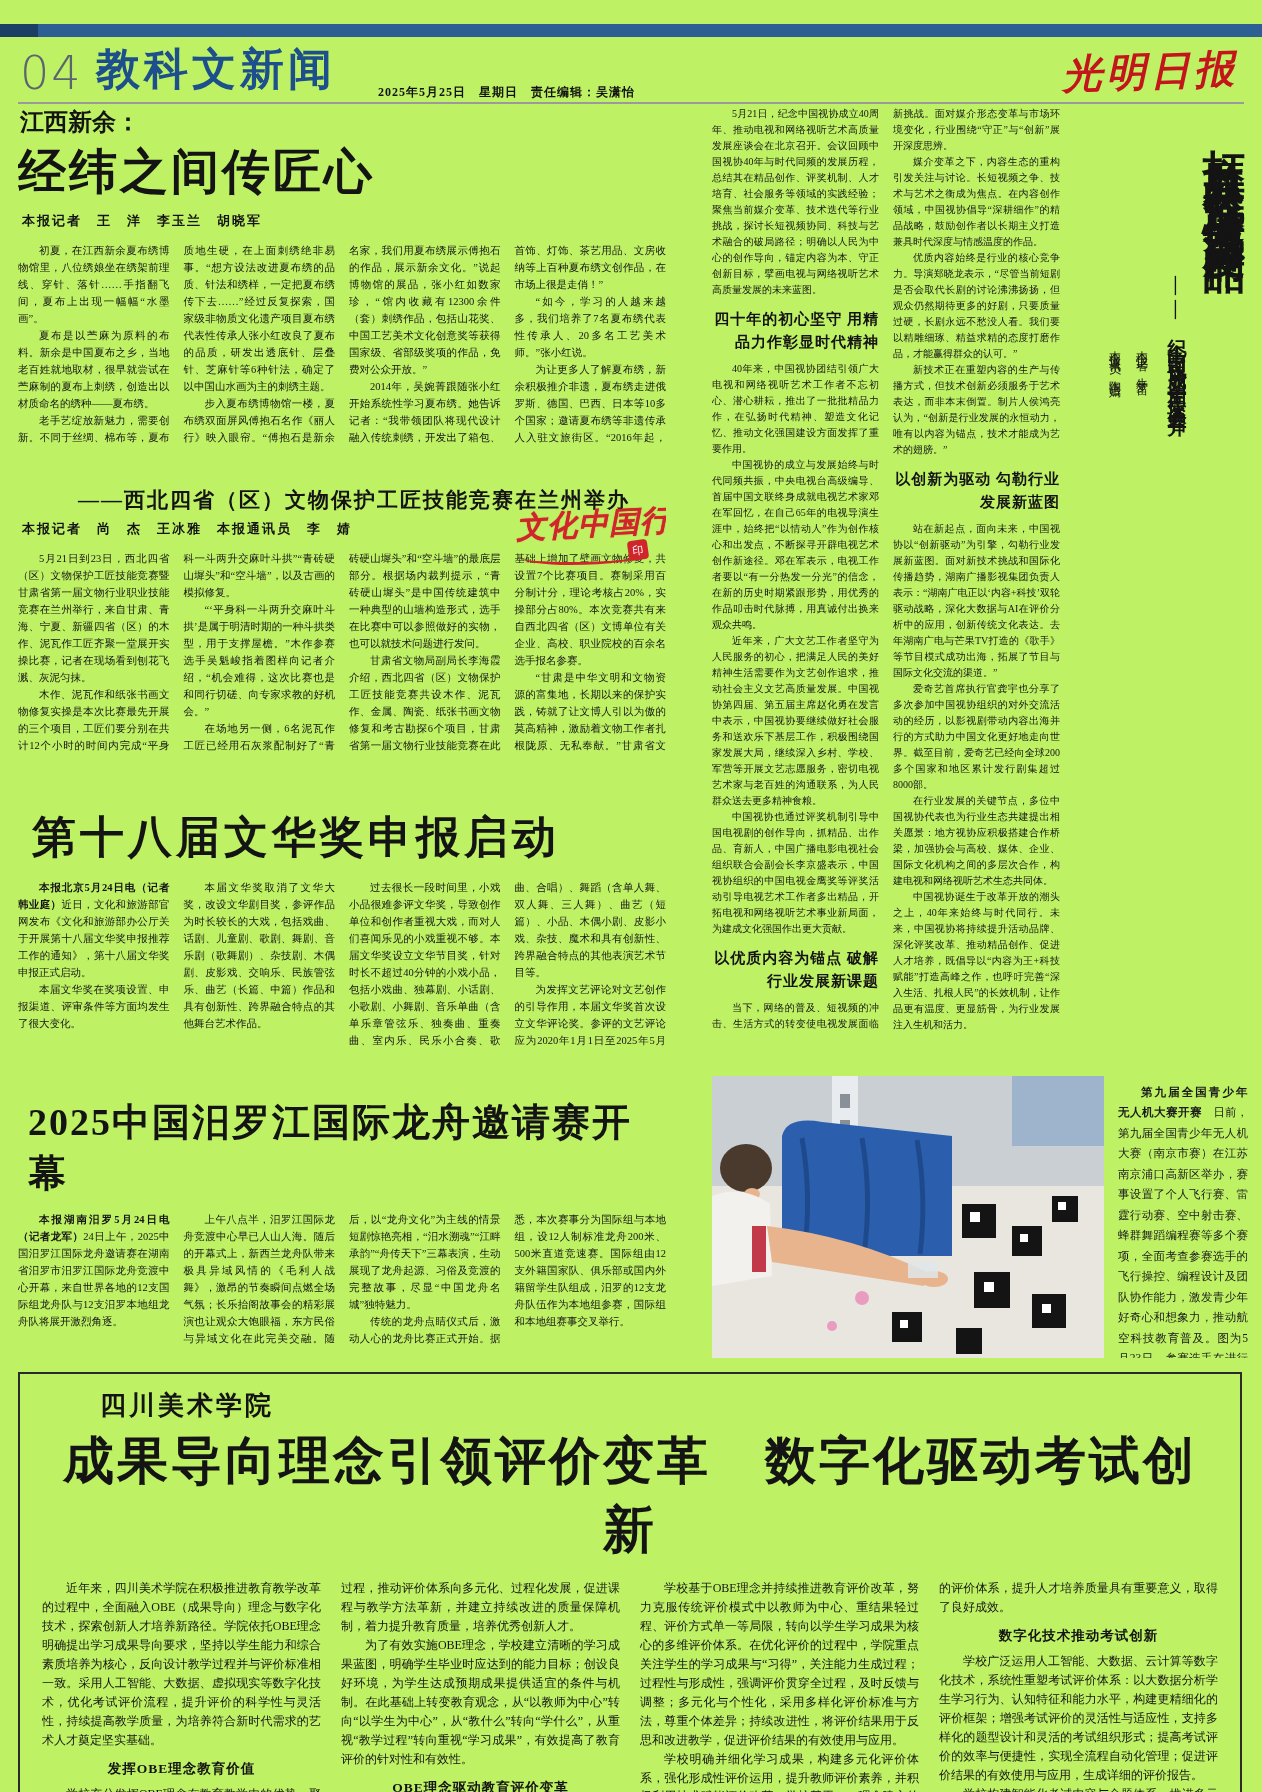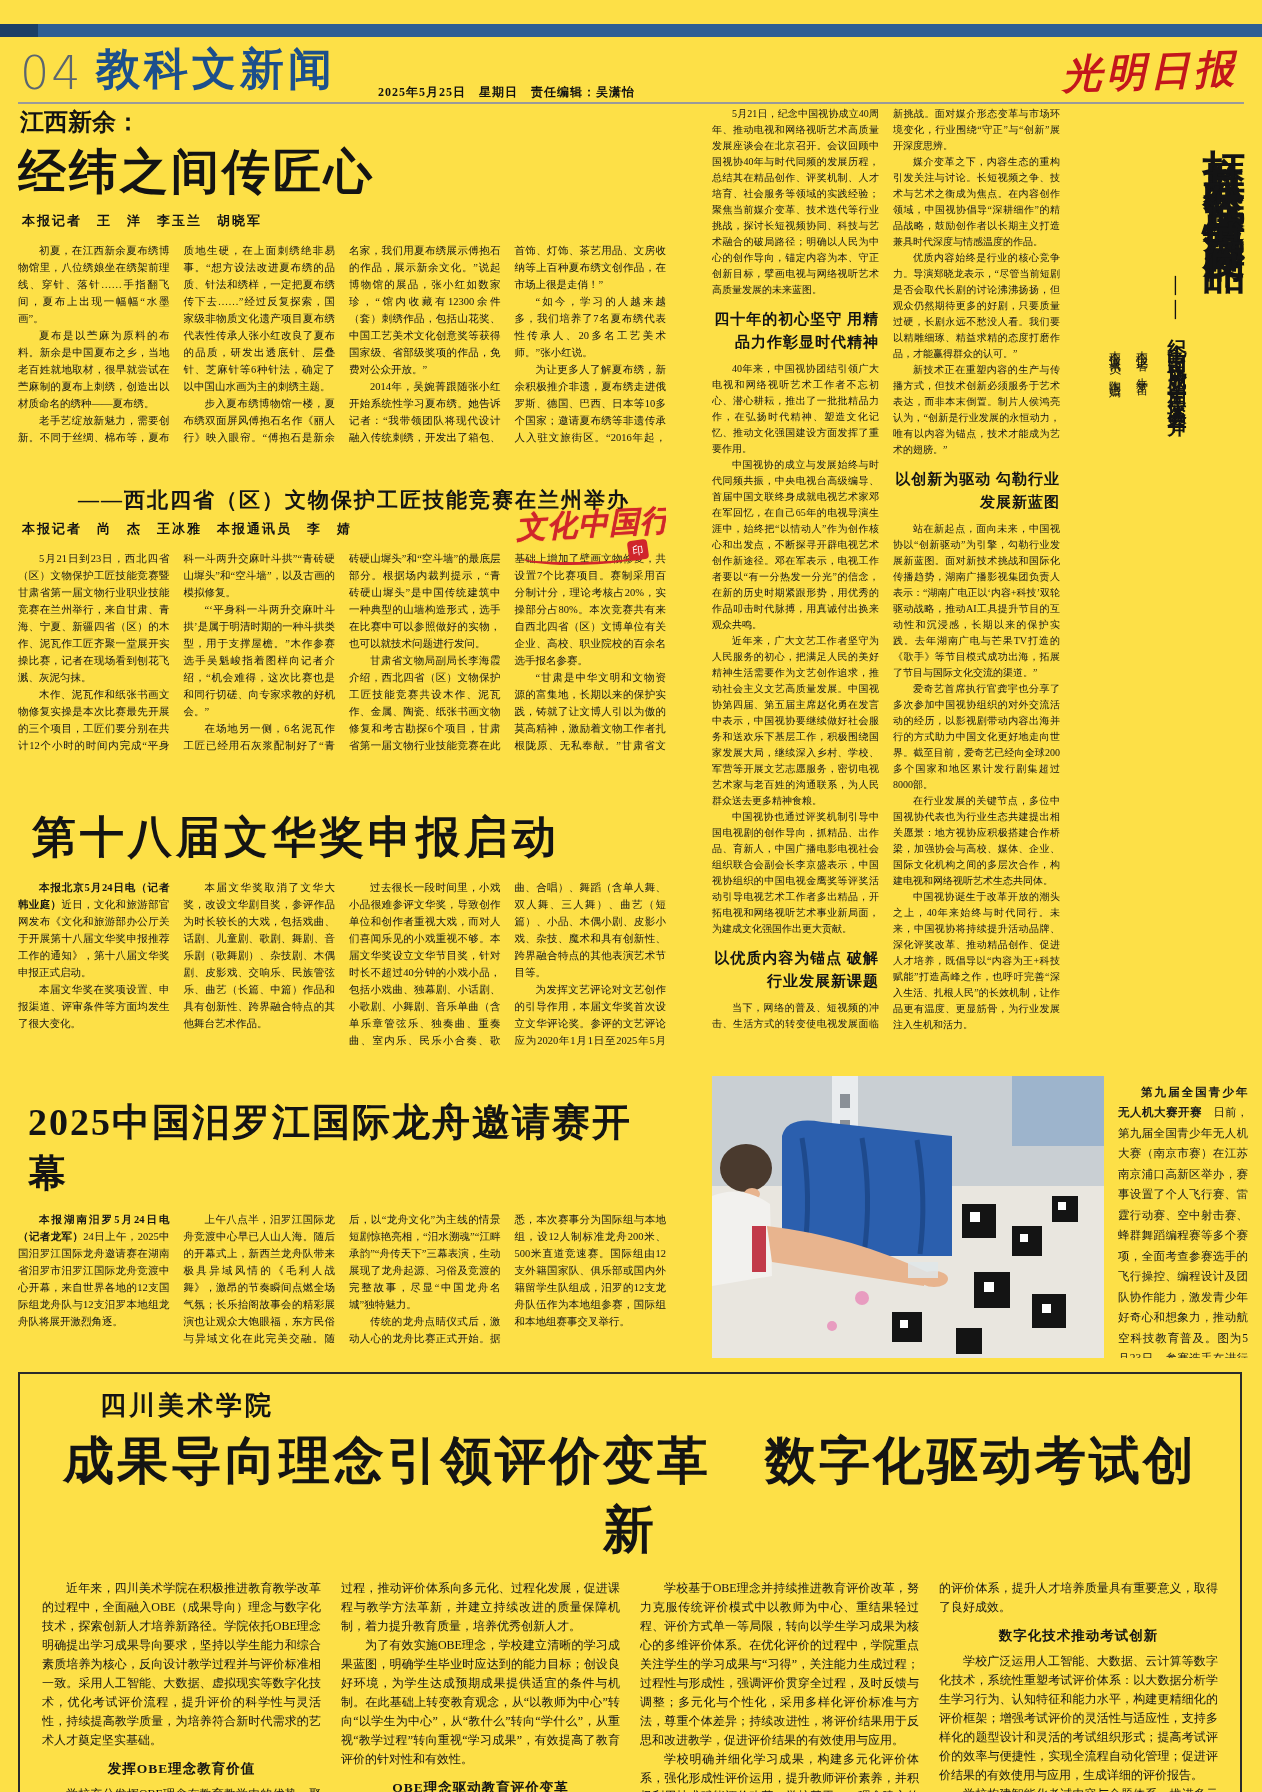--- a/index.html
+++ b/index.html
@@ -1,16 +1,16 @@
 <!DOCTYPE html>
 <html><head>
 <meta charset="utf-8">
 <style>
   html,body{margin:0;padding:0;background:#fff;}
-  .page{position:relative;width:1262px;height:1792px;background:#fde047;overflow:hidden;
+  .page{position:relative;width:1262px;height:1792px;background:#bef264;overflow:hidden;
         font-family:"Liberation Serif","DejaVu Serif",serif;color:#141414;}
   
   .topbar{position:absolute;left:0;top:24px;width:100%;height:13px;background:#2e5f94;}
   .topbar .cap{position:absolute;left:0;top:0;width:38px;height:13px;background:#1c3f66;}
   .hdr{position:absolute;left:18px;top:44px;width:1226px;height:58px;border-bottom:2px solid #9a9a9a;}
   .pagenum{position:absolute;left:2px;top:2px;font-size:46px;color:#5b6570;font-family:"DejaVu Sans",sans-serif;font-weight:300;letter-spacing:2px;}
   .secname{position:absolute;left:78px;top:-4px;margin:0;font-size:44px;color:#1c4f8c;font-weight:bold;letter-spacing:4px;font-family:Liberation Serif, serif;}
   .dateline{position:absolute;left:360px;top:40px;font-size:12px;color:#111;font-weight:bold;letter-spacing:1px;}
   .masthead{position:absolute;right:6px;top:0px;font-size:40px;color:#c3161c;font-weight:bold;font-style:italic;letter-spacing:4px;transform:rotate(-2deg);}
   
@@ -141,21 +141,21 @@
       </div>
     <h3>以优质内容为锚点 破解行业发展新课题</h3>
     <div>
         <p class="bp">当下，网络的普及、短视频的冲击、生活方式的转变使电视发展面临新挑战。面对媒介形态变革与市场环境变化，行业围绕“守正”与“创新”展开深度思辨。</p>
         <p class="bp">媒介变革之下，内容生态的重构引发关注与讨论。长短视频之争、技术与艺术之衡成为焦点。在内容创作领域，中国视协倡导“深耕细作”的精品战略，鼓励创作者以长期主义打造兼具时代深度与情感温度的作品。</p>
         <p class="bp">优质内容始终是行业的核心竞争力。导演郑晓龙表示，“尽管当前短剧是否会取代长剧的讨论沸沸扬扬，但观众仍然期待更多的好剧，只要质量过硬，长剧永远不愁没人看。我们要以精雕细琢、精益求精的态度打磨作品，才能赢得群众的认可。”</p>
         <p class="bp">新技术正在重塑内容的生产与传播方式，但技术创新必须服务于艺术表达，而非本末倒置。制片人侯鸿亮认为，“创新是行业发展的永恒动力，唯有以内容为锚点，技术才能成为艺术的翅膀。”</p>
       </div>
     <h3>以创新为驱动 勾勒行业发展新蓝图</h3>
     <div>
-        <p class="bp">站在新起点，面向未来，中国视协以“创新驱动”为引擎，勾勒行业发展新蓝图。面对新技术挑战和国际化传播趋势，湖南广播影视集团负责人表示：“湖南广电正以‘内容+科技’双轮驱动战略，推动AI工具提升节目的互动性和沉浸感，长期以来的保护实践。去年湖南广电与芒果TV打造的《歌手》等节目模式成功出海，拓展了节目与国际文化交流的渠道。”</p>
+        <p class="bp">站在新起点，面向未来，中国视协以“创新驱动”为引擎，勾勒行业发展新蓝图。面对新技术挑战和国际化传播趋势，湖南广播影视集团负责人表示：“湖南广电正以‘内容+科技’双轮驱动战略，深化大数据与AI在评价分析中的应用，创新传统文化表达。去年湖南广电与芒果TV打造的《歌手》等节目模式成功出海，拓展了节目与国际文化交流的渠道。”</p>
         <p class="bp">爱奇艺首席执行官龚宇也分享了多次参加中国视协组织的对外交流活动的经历，以影视剧带动内容出海并行的方式助力中国文化更好地走向世界。截至目前，爱奇艺已经向全球200多个国家和地区累计发行剧集超过8000部。</p>
         <p class="bp">在行业发展的关键节点，多位中国视协代表也为行业生态共建提出相关愿景：地方视协应积极搭建合作桥梁，加强协会与高校、媒体、企业、国际文化机构之间的多层次合作，构建电视和网络视听艺术生态共同体。</p>
         <p class="bp">中国视协诞生于改革开放的潮头之上，40年来始终与时代同行。未来，中国视协将持续提升活动品牌、深化评奖改革、推动精品创作、促进人才培养，既倡导以“内容为王+科技赋能”打造高峰之作，也呼吁完善“深入生活、扎根人民”的长效机制，让作品更有温度、更显筋骨，为行业发展注入生机和活力。</p>
       </div>
   </div>
 
   <div class="vert">
     <div class="v-head">打磨兼具时代深度与情感温度的作品</div>
     <div class="v-sub">——纪念中国视协成立四十周年座谈会召开</div>
     <div class="v-by">本报记者　牛梦笛</div>

